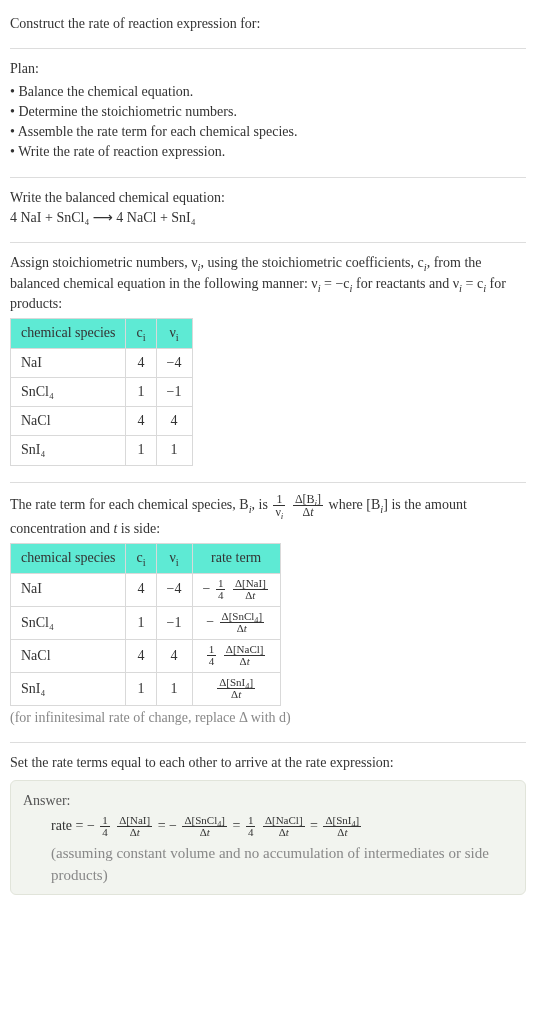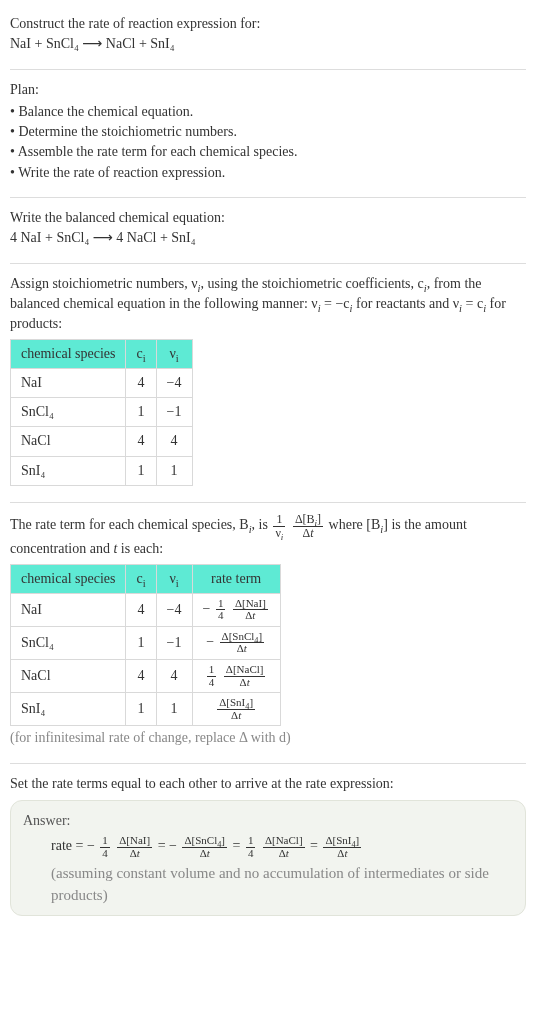--- a/index.html
+++ b/index.html
@@ -28,21 +28,21 @@
     font-weight: normal;
     font-size: 14px;
     white-space: nowrap;
   }
   table.data th { background: #5eead4; }
   table.data td.center, table.data th.center { text-align: center; }
   .caption { font-size: 14px; color: #888; margin-top: 2px; }
   .answer-box {
     background: #f2f4ef;
     border: 1px solid #e1e4da;
-    border-radius: 12px;
+    border-radius: 6px;
     padding: 10px 12px 8px 12px;
     margin-top: 6px;
   }
   .answer-title { color: #555; font-size: 14px; margin-bottom: 4px; }
   .answer-indent { padding-left: 28px; }
   .answer-note { font-size: 15px; color: #888; padding-left: 28px; margin-top: 4px; }
   sub, sup { font-size: 0.75em; line-height: 0; }
   .frac {
     display: inline-block;
     vertical-align: middle;
@@ -56,21 +56,20 @@
   .frac.small { font-size: 11px; }
   .math-i { }
   .plan-list { margin: 2px 0 0 0; padding: 0; list-style: none; }
   .plan-list li::before { content: "• "; }
 </style>
 </head>
 <body>
 
 <div class="section">
   <div>Construct the rate of reaction expression for:</div>
-  <div class="eqline">NaI + SnCl₄  ⟶  NaCl + SnI₄</div>
 </div>
 <hr class="sep">
 
 <div class="section">
   <div>Plan:</div>
   <ul class="plan-list">
     <li>Balance the chemical equation.</li>
     <li>Determine the stoichiometric numbers.</li>
     <li>Assemble the rate term for each chemical species.</li>
     <li>Write the rate of reaction expression.</li>
@@ -122,21 +121,21 @@
   <div>
     <span>The rate term for each chemical species, B</span><sub><i>i</i></sub><span>, is </span>
     <span class="frac">
       <span class="num">1</span>
       <span class="den">ν<sub><i>i</i></sub></span>
     </span>
     <span class="frac">
       <span class="num">Δ[B<sub><i>i</i></sub>]</span>
       <span class="den">Δ<i>t</i></span>
     </span>
-    <span> where [B</span><sub><i>i</i></sub><span>] is the amount concentration and </span><i>t</i><span> is each:</span>
+    <span> where [B</span><sub><i>i</i></sub><span>] is the amount concentration and </span><i>t</i><span> is side:</span>
   </div>
 
   <table class="data">
     <tbody>
         <tr>
       <th>chemical species</th>
       <th class="center"><span class="math-i">c<sub>i</sub></span></th>
       <th class="center"><span class="math-i">ν<sub>i</sub></span></th>
       <th class="center">rate term</th>
     </tr>

